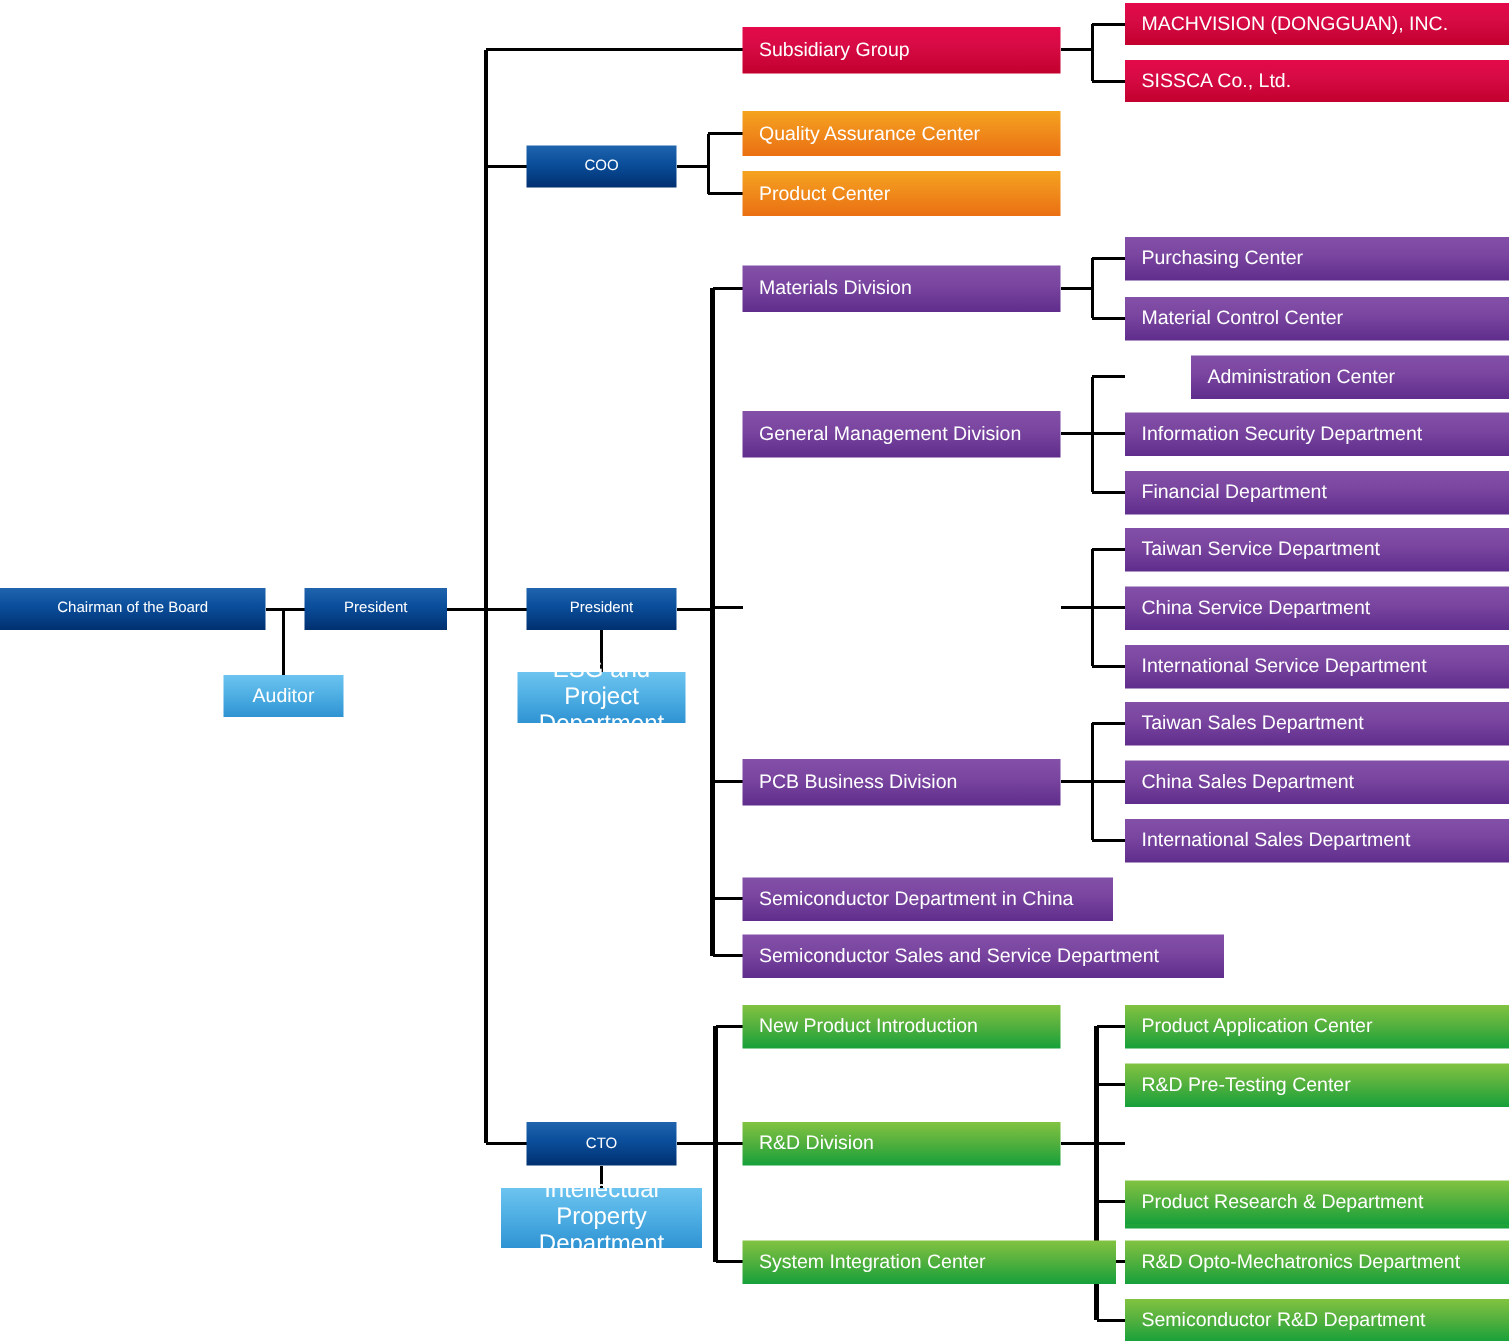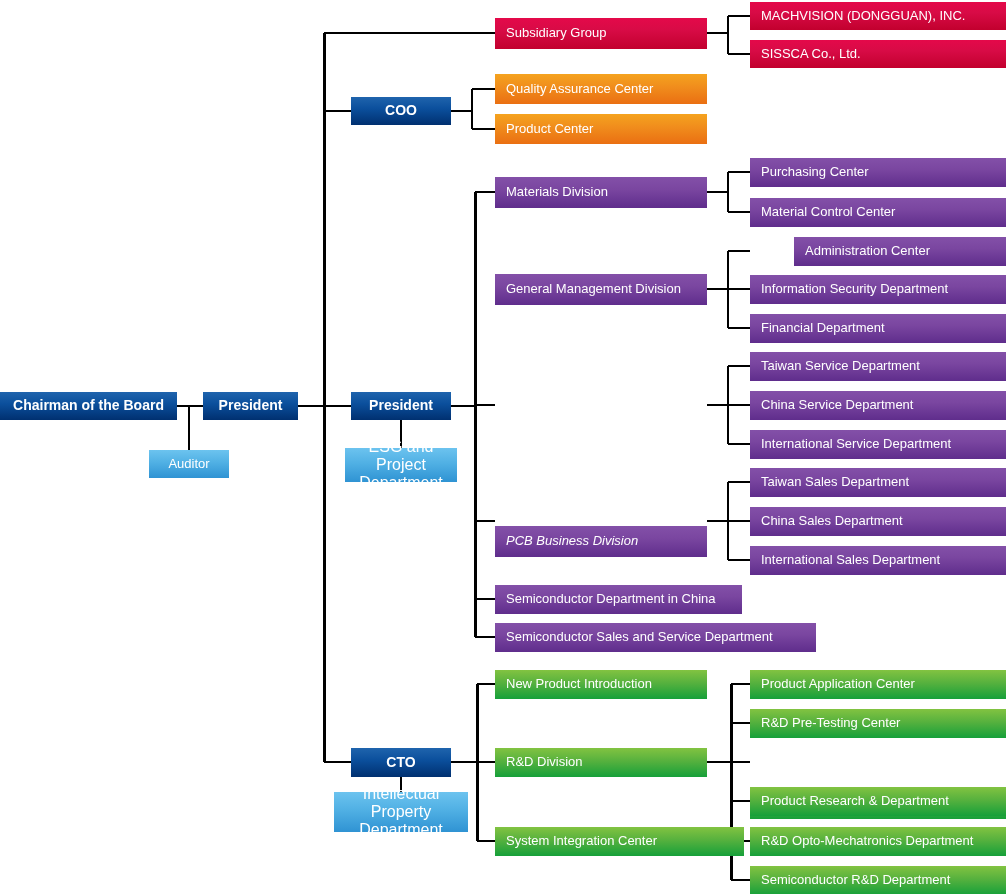--- a/index.html
+++ b/index.html
@@ -12,21 +12,21 @@
   .node.lead{justify-content:flex-start;padding-left:11px;}
   .node.center{justify-content:center;text-align:center;padding:0 4px;}
   
   .c-navy   {background:linear-gradient(to bottom,#1f64ad 0%,#0b4f9c 42%,#003070 100%);}
   .c-sky    {background:linear-gradient(to bottom,#6cc3ef 0%,#50b0e4 45%,#2f93d3 100%);}
   .c-red    {background:linear-gradient(to bottom,#e4094a 0%,#d80b46 38%,#c2002e 100%);}
   .c-orange {background:linear-gradient(to bottom,#f5a31f 0%,#f08c1c 45%,#ea6f12 100%);}
   .c-purple {background:linear-gradient(to bottom,#8350a8 0%,#7a46a0 40%,#5f2d8c 100%);}
   .c-green  {background:linear-gradient(to bottom,#82c341 0%,#56b13e 45%,#16a03a 100%);}
   .f13{font-size:13px;}
-  .f14{font-size:14px;font-weight:bold;}
+  .f14{font-size:10px;}
   .f12{font-size:16px;}
 </style>
 </head>
 <body>
 
 <div id="chart">
 
   <svg id="wires" width="1006" height="894" viewBox="0 0 1006 894" shape-rendering="crispEdges">
     <g stroke="#000000" fill="none">
 
@@ -150,21 +150,21 @@
 
   <div class="node lead c-purple f13" style="left:750px;top:314px;width:256px;height:29px;">Financial Department</div>
 
 
   <div class="node lead c-purple f13" style="left:750px;top:352px;width:256px;height:29px;">Taiwan Service Department</div>
 
   <div class="node lead c-purple f13" style="left:750px;top:391px;width:256px;height:29px;">China Service Department</div>
 
   <div class="node lead c-purple f13" style="left:750px;top:430px;width:256px;height:29px;">International Service Department</div>
 
-  <div class="node lead c-purple f13" style="left:495px;top:526px;width:212px;height:31px;font-style:italic;">PCB Business Division</div>
+  <div class="node lead c-purple f13" style="left:495px;top:506px;width:212px;height:31px;">PCB Business Division</div>
 
   <div class="node lead c-purple f13" style="left:750px;top:468px;width:256px;height:29px;">Taiwan Sales Department</div>
 
   <div class="node lead c-purple f13" style="left:750px;top:507px;width:256px;height:29px;">China Sales Department</div>
 
   <div class="node lead c-purple f13" style="left:750px;top:546px;width:256px;height:29px;">International Sales Department</div>
 
   <div class="node lead c-purple f13" style="left:495px;top:585px;width:247px;height:29px;">Semiconductor Department in China</div>
 
   <div class="node lead c-purple f13" style="left:495px;top:623px;width:321px;height:29px;">Semiconductor Sales and Service Department</div>

